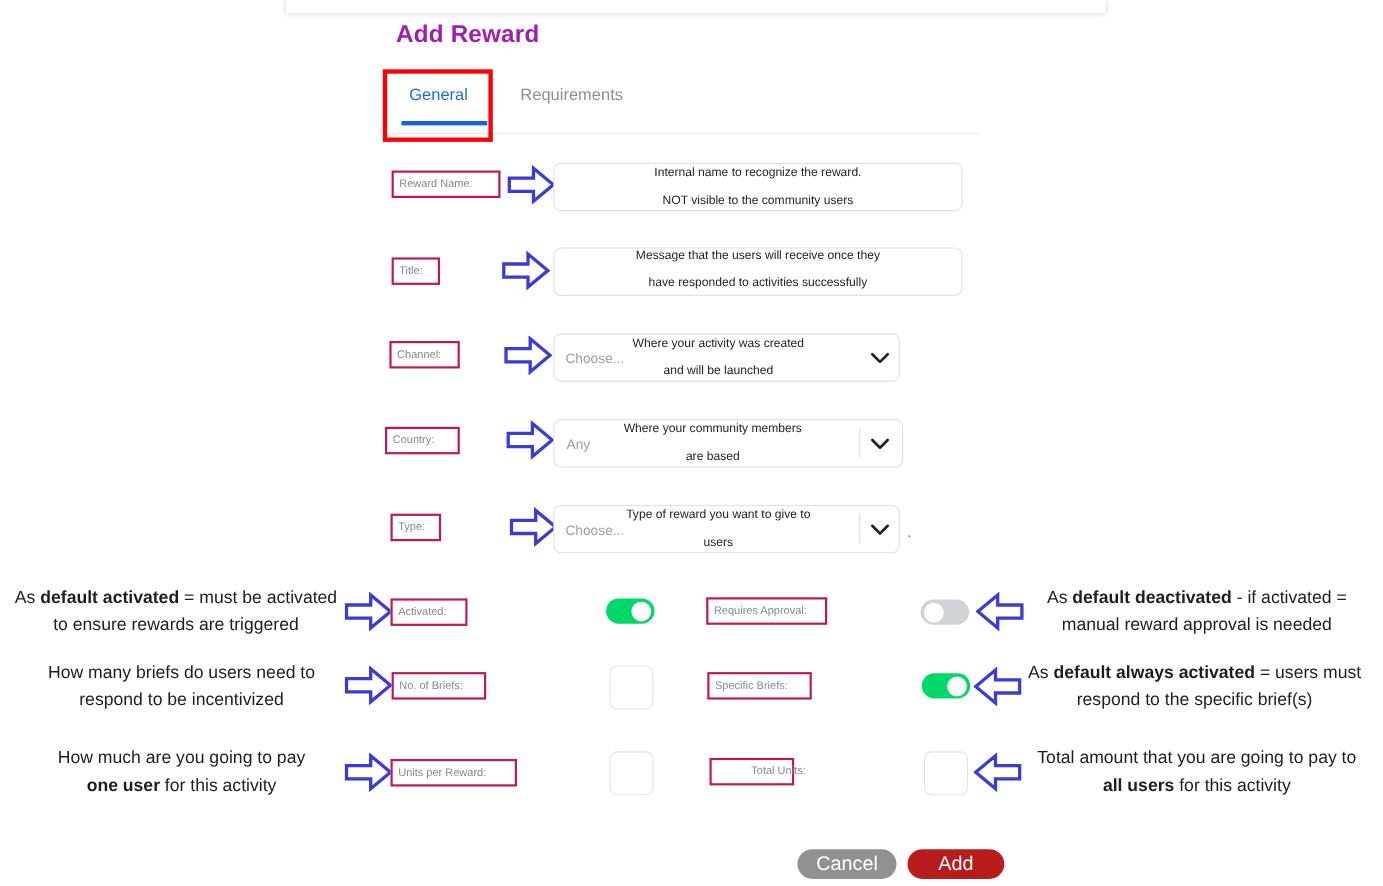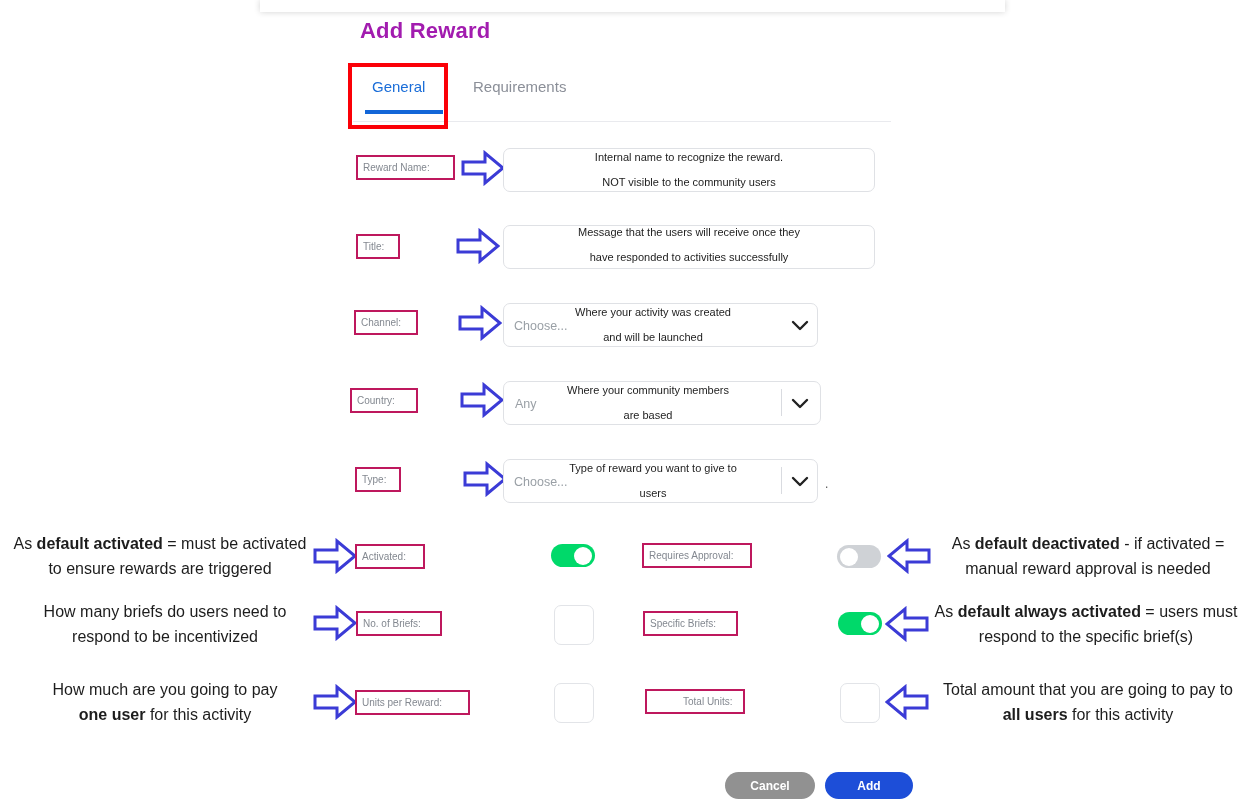--- a/index.html
+++ b/index.html
@@ -106,25 +106,25 @@
   
   .numbox{
     position:absolute;width:38px;height:38px;
     border:1px solid #e2e4e8;border-radius:7px;background:#fff;
   }
 
   
   .btn{
     position:absolute;height:27px;border-radius:14px;
     display:flex;align-items:center;justify-content:center;
-    font-size:12px;font-weight:bold;color:#fff;
+    font-size:18px;font-weight:normal;color:#fff;
     border:none;cursor:pointer;font-family:"Liberation Sans", sans-serif;
   }
   #btn-cancel{left:725px;top:772px;width:90px;background:#919191;}
-  #btn-add{left:825px;top:772px;width:88px;background:#1d4ed8;}
+  #btn-add{left:825px;top:772px;width:88px;background:#b91c1c;}
 
   .dot{position:absolute;color:#555;font-size:12px;}
 </style>
 </head>
 <body>
 
 <div id="modal-panel"></div>
 
 <div id="page">
 
@@ -268,21 +268,21 @@
     <span>respond to the specific brief(s)</span>
   </div>
   <div class="arrow" style="left:313px;top:684px;">
     <svg viewBox="0 0 44 36" width="44" height="36">
         <polygon points="2,12 24,12 24,3 42,18 24,33 24,24 2,24" fill="#fff" stroke="#3b3bd6" stroke-width="3"></polygon>
       </svg>
   </div>
   <div class="lbl-box" style="left:355px;top:690px;width:115px;">Units per Reward:</div>
   <div class="numbox" style="left:554px;top:683px;"></div>
 
-  <div class="lbl-box" style="left:645px;top:689px;width:100px;padding-left:36px;">Total Units:</div>
+  <div class="lbl-box" style="left:645px;top:689px;width:77px;padding-left:36px;">Total Units:</div>
   <div class="numbox" style="left:840px;top:683px;"></div>
   <div class="arrow" style="left:885px;top:684px;">
     <svg viewBox="0 0 44 36" width="44" height="36">
         <polygon points="42,12 20,12 20,3 2,18 20,33 20,24 42,24" fill="#fff" stroke="#3b3bd6" stroke-width="3"></polygon>
       </svg>
   </div>
   <div class="side-note" style="left:928px;top:677px;width:320px;text-align:center;">
     <span>Total amount that you are going to pay to</span><br>
     <b>all users</b><span> for this activity</span>
   </div>

